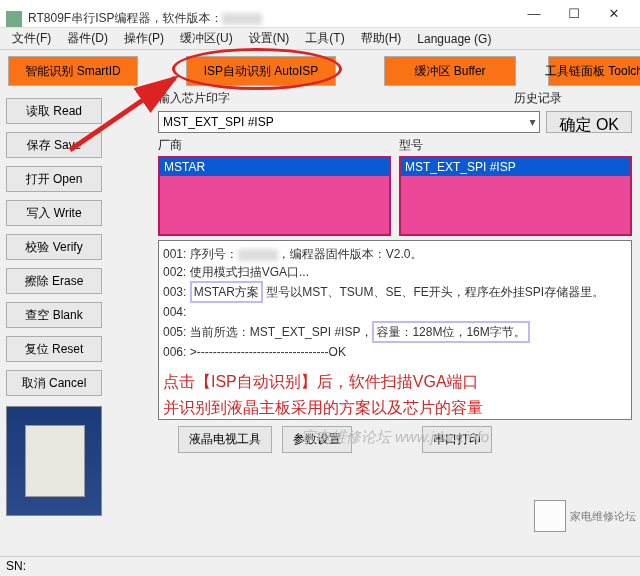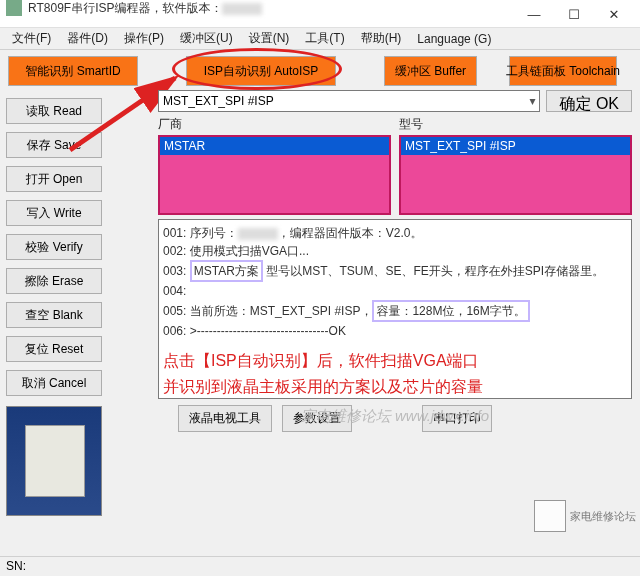--- a/index.html
+++ b/index.html
@@ -1,17 +1,17 @@
 <!DOCTYPE html>
 <html><head>
 <meta charset="utf-8">
 <style>
 * { box-sizing: border-box; margin: 0; padding: 0; }
 body { font-family: "Microsoft YaHei", SimSun, Arial, sans-serif; font-size: 12px; background: #fff; width: 640px; height: 576px; overflow: hidden; position: relative; }
-.titlebar { height: 28px; background: #fff; display: flex; align-items: flex-start; padding: 0 6px; border-bottom: 1px solid #e0e0e0; }
+.titlebar { height: 28px; background: #fff; display: flex; align-items: flex-end; padding: 0 6px; border-bottom: 1px solid #e0e0e0; }
 .titlebar-icon { width: 16px; height: 16px; background: #7a8; margin-right: 6px; }
 .titlebar-text { flex: 1; font-size: 12px; color: #333; }
 .win-btns { display: flex; }
 .win-btn { width: 40px; height: 28px; display: flex; align-items: center; justify-content: center; color: #333; font-size: 13px; }
 .win-btn.close { color: #333; }
 .menubar { height: 22px; background: #f0f0f0; display: flex; align-items: center; padding: 0 4px; border-bottom: 1px solid #d0d0d0; }
 .menu-item { padding: 2px 8px; font-size: 12px; color: #222; }
 .body-area { display: flex; background: #f0f0f0; height: calc(576px - 28px - 22px - 20px); position: relative; }
 .left-col { width: 150px; padding: 6px; display: flex; flex-direction: column; gap: 4px; }
 .top-btn-row { position: absolute; left: 8px; top: 6px; display: flex; gap: 8px; }
@@ -68,21 +68,21 @@
   <div class="menu-item">设置(N)</div>
   <div class="menu-item">工具(T)</div>
   <div class="menu-item">帮助(H)</div>
   <div class="menu-item">Language (G)</div>
 </div>
 
 <div class="body-area">
   <div class="top-btn-row">
     <div class="big-btn" style="width:130px">智能识别 SmartID</div>
     <div class="big-btn" style="width:150px;margin-left:40px">ISP自动识别 AutoISP</div>
-    <div class="big-btn" style="width:93px;margin-left:40px">缓冲区 Buffer</div>
+    <div class="big-btn" style="width:132px;margin-left:40px">缓冲区 Buffer</div>
     <div class="big-btn" style="width:108px;margin-left:24px">工具链面板 Toolchain</div>
   </div>
 
   <div class="circle-annot" style="left:172px;top:-2px;width:170px;height:42px"></div>
   <svg class="arrow-annot" style="left:60px;top:20px;width:130px;height:90px">
     <defs>
         <marker id="ah" markerWidth="10" markerHeight="10" refX="8" refY="3" orient="auto">
           <path d="M0,0 L0,6 L9,3 z" fill="#d22"></path>
         </marker>
       </defs>
@@ -98,20 +98,24 @@
     <div class="side-btn">擦除 Erase</div>
     <div class="side-btn">查空 Blank</div>
     <div class="side-btn">复位 Reset</div>
     <div class="side-btn">取消 Cancel</div>
     <div class="device-img">
         <div class="device-inner"></div>
       </div>
   </div>
 
   <div class="right-col">
+    <div class="row">
+      <span class="label">输入芯片印字</span>
+      <span class="label hist-label" style="margin-right:70px">历史记录</span>
+    </div>
     <div class="row">
       <div class="combo">MST_EXT_SPI #ISP</div>
       <button class="ok-btn">确定 OK</button>
     </div>
     <div class="two-col">
       <div class="listbox">
         <div class="listbox-label">厂商</div>
         <div class="listbox-body">
           <div class="listbox-item">MSTAR</div>
         </div>

